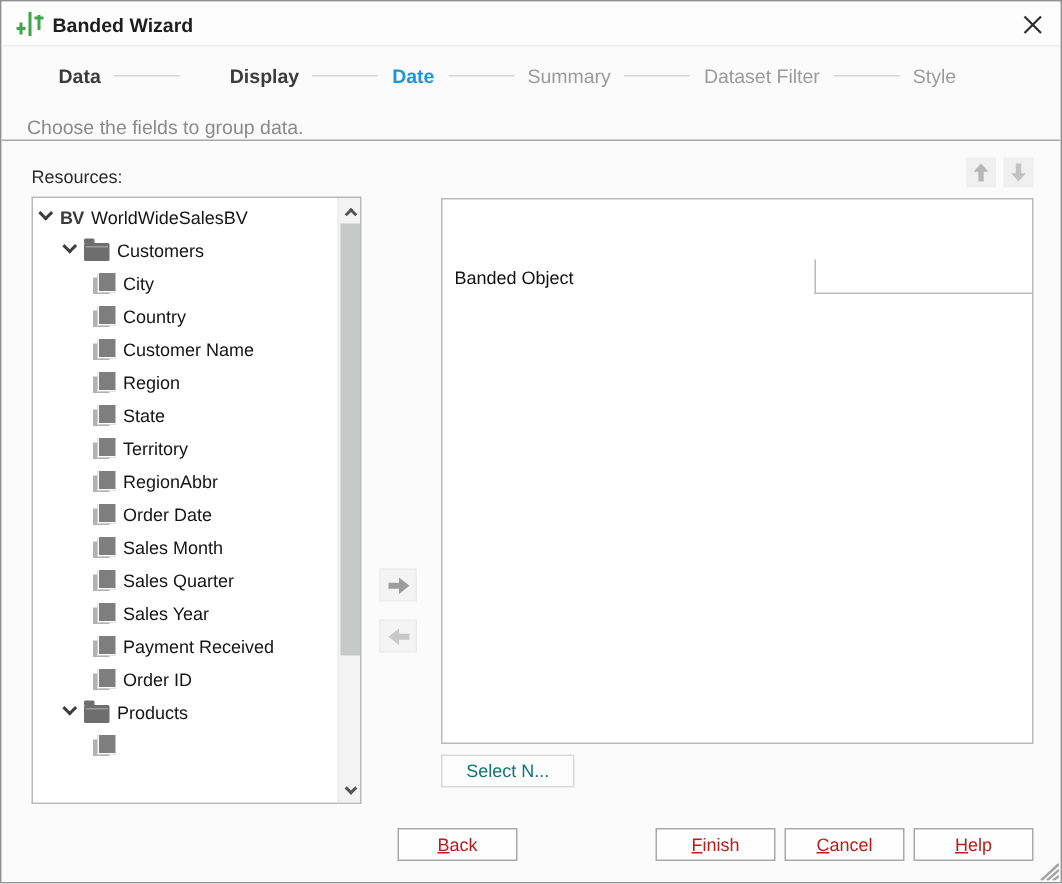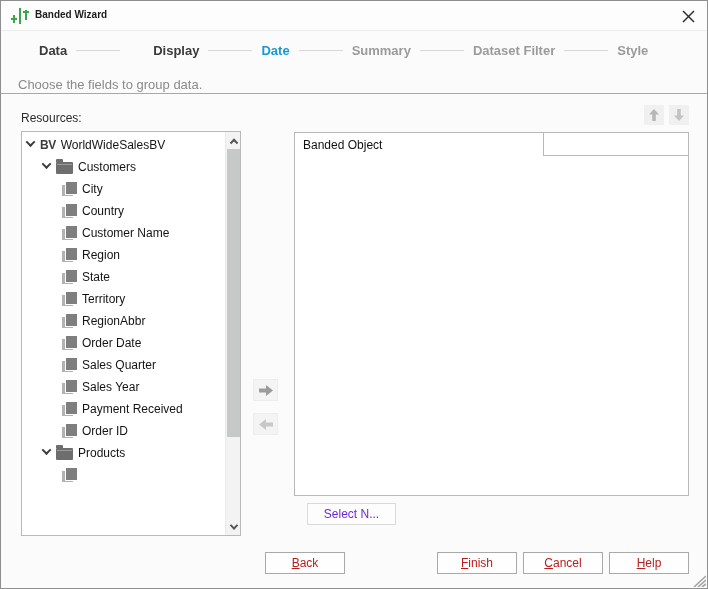--- a/index.html
+++ b/index.html
@@ -6,30 +6,30 @@
   html,body { background:#e8e8e8; font-family:"Liberation Sans", sans-serif; }
   #dialog {
     position:relative; width:708px; height:589px;
     background:#fbfbfb; border:1px solid #8f8f8f; overflow:hidden;
     font-size:12px; color:#1a1a1a;
   }
 
   
   .titlebar { position:absolute; left:0; top:0; right:0; height:30px; background:#fdfdfd; border-bottom:1px solid #ececec; }
   .title-icon { position:absolute; left:9px; top:6px; width:20px; height:18px; }
-  .title-text { position:absolute; left:34px; top:8px; font-size:10px; font-weight:bold; color:#1d1d1d; }
+  .title-text { position:absolute; left:34px; top:8px; font-size:13px; font-weight:bold; color:#1d1d1d; }
   .close-btn { position:absolute; right:8px; top:6px; width:22px; height:19px; display:flex; align-items:center; justify-content:center; cursor:pointer; background:transparent; border:none; }
 
   
   .wiz-header { position:absolute; left:0; top:31px; right:0; height:62px; background:#fbfbfb; border-bottom:1px solid #a8a8a8; }
   .steps { position:absolute; left:14px; top:8px; height:20px; display:flex; align-items:center; }
   .step { font-size:13px; cursor:pointer; white-space:nowrap; }
   .step-done    { color:#3b3b3b; font-weight:bold;margin-left:24px; }
   .step-current { color:#1899d5; font-weight:bold; }
-  .step-todo    { color:#9b9b9b; font-weight:bold; }
+  .step-todo    { color:#9b9b9b; font-weight:normal; }
   .step-connector { display:inline-block; width:44px; height:0; border-top:1px solid #d8d8d8; margin:0 9px; }
   .wiz-desc { position:absolute; left:17px; top:35px; font-size:13px; color:#8a8a8a;margin-top:10px; }
 
   
   .body { position:absolute; left:0; top:94px; right:0; bottom:0; background:#fbfbfb; }
   .resources-label { position:absolute; left:20px; top:16px; font-size:12px; color:#2b2b2b; }
 
   
   .tree-panel { position:absolute; left:20px; top:36px; width:220px; height:405px; background:#ffffff; border:1px solid #b9b9b9; overflow:hidden; }
   .tree-rows { position:absolute; left:0; top:2px; right:15px; }
@@ -63,27 +63,27 @@
 
   
   .ord-btn { position:absolute; top:10px; width:20px; height:20px; background:#f0f0f0; border:none; display:flex; align-items:center; justify-content:center; cursor:pointer; }
   .ord-up { left:643px; } .ord-down { left:668px; }
 
   
   .group-table { position:absolute; left:293px; top:37px; width:395px; height:364px; background:#ffffff; border:1px solid #b9b9b9; }
   .gt-header { display:flex; height:22px; border-bottom:1px solid #b9b9b9; }
   .gt-h1 { width:248px; border-right:1px solid #b9b9b9; display:flex; align-items:center; justify-content:center; color:#1f1f1f; }
   .gt-h2 { flex:1; display:flex; align-items:center; justify-content:center; color:#1f1f1f; }
-  .gt-row { display:flex; height:23px; }
+  .gt-row { display:flex; height:23px;margin-top:40px; }
   .gt-cell { display:flex; align-items:center; }
   .gt-groupby { width:248px; padding-left:8px; color:#111; }
   .gt-sort { flex:1; border-left:1px solid #b9b9b9; border-bottom:1px solid #b9b9b9; }
 
   
-  .select-n { position:absolute; left:306px; top:408px; width:89px; height:22px; background:#fdfdfd; border:1px solid #d9d9d9; color:#6d28d9; font-size:12px; font-family:"Liberation Sans", sans-serif; cursor:pointer; }
+  .select-n { position:absolute; left:293px; top:408px; width:89px; height:22px; background:#fdfdfd; border:1px solid #d9d9d9; color:#0f766e; font-size:12px; font-family:"Liberation Sans", sans-serif; cursor:pointer; }
 
   
   .footer { position:absolute; right:18px; top:457px; display:flex; gap:6px; }
   .btn { width:80px; height:22px; background:#fefefe; border:1px solid #a9a9a9; font-size:12px; color:#b91c1c; font-family:"Liberation Sans", sans-serif; cursor:pointer; }
   .btn-default { border:1px solid #1a8fd1; box-shadow:inset 0 0 0 1px rgba(26,143,209,.35);margin-top:48px; }
   .btn u { text-decoration:underline; }
 
   .resize-grip { position:absolute; right:1px; bottom:1px; width:16px; height:14px; cursor:nwse-resize; }
 </style>
 </head>
@@ -168,20 +168,24 @@
           <div class="tree-row" data-level="2">
             <span class="ti ti-field"></span>
             <span class="tree-label">RegionAbbr</span>
           </div>
           <div class="tree-row" data-level="2">
             <span class="ti ti-field"></span>
             <span class="tree-label">Order Date</span>
           </div>
           <div class="tree-row" data-level="2">
             <span class="ti ti-field"></span>
+            <span class="tree-label">Sales Month</span>
+          </div>
+          <div class="tree-row" data-level="2">
+            <span class="ti ti-field"></span>
             <span class="tree-label">Sales Quarter</span>
           </div>
           <div class="tree-row" data-level="2">
             <span class="ti ti-field"></span>
             <span class="tree-label">Sales Year</span>
           </div>
           <div class="tree-row" data-level="2">
             <span class="ti ti-field"></span>
             <span class="tree-label">Payment Received</span>
           </div>

